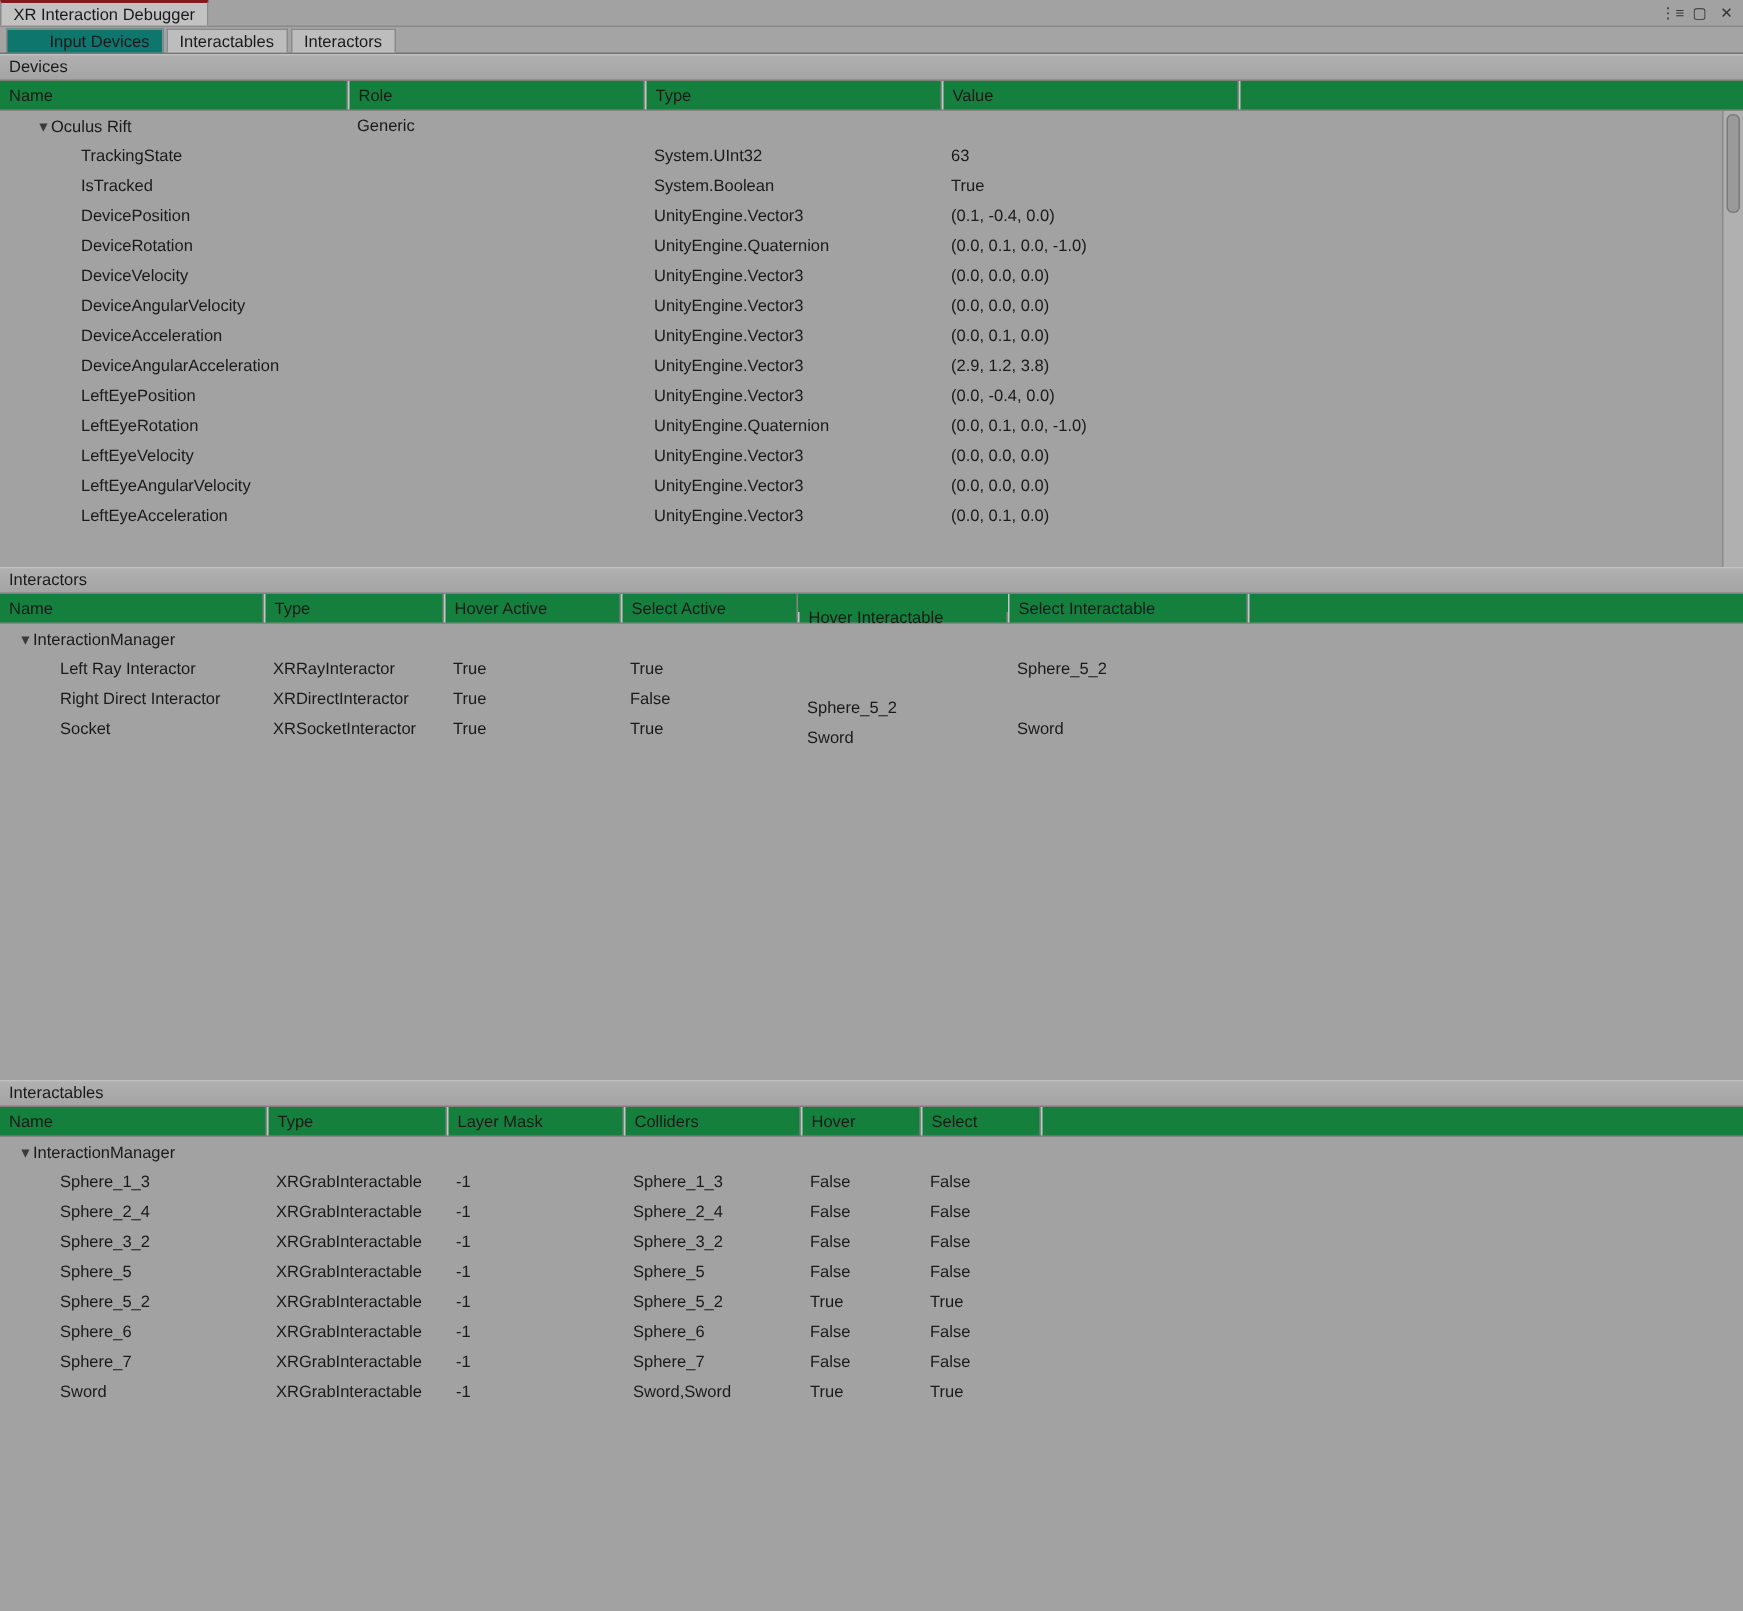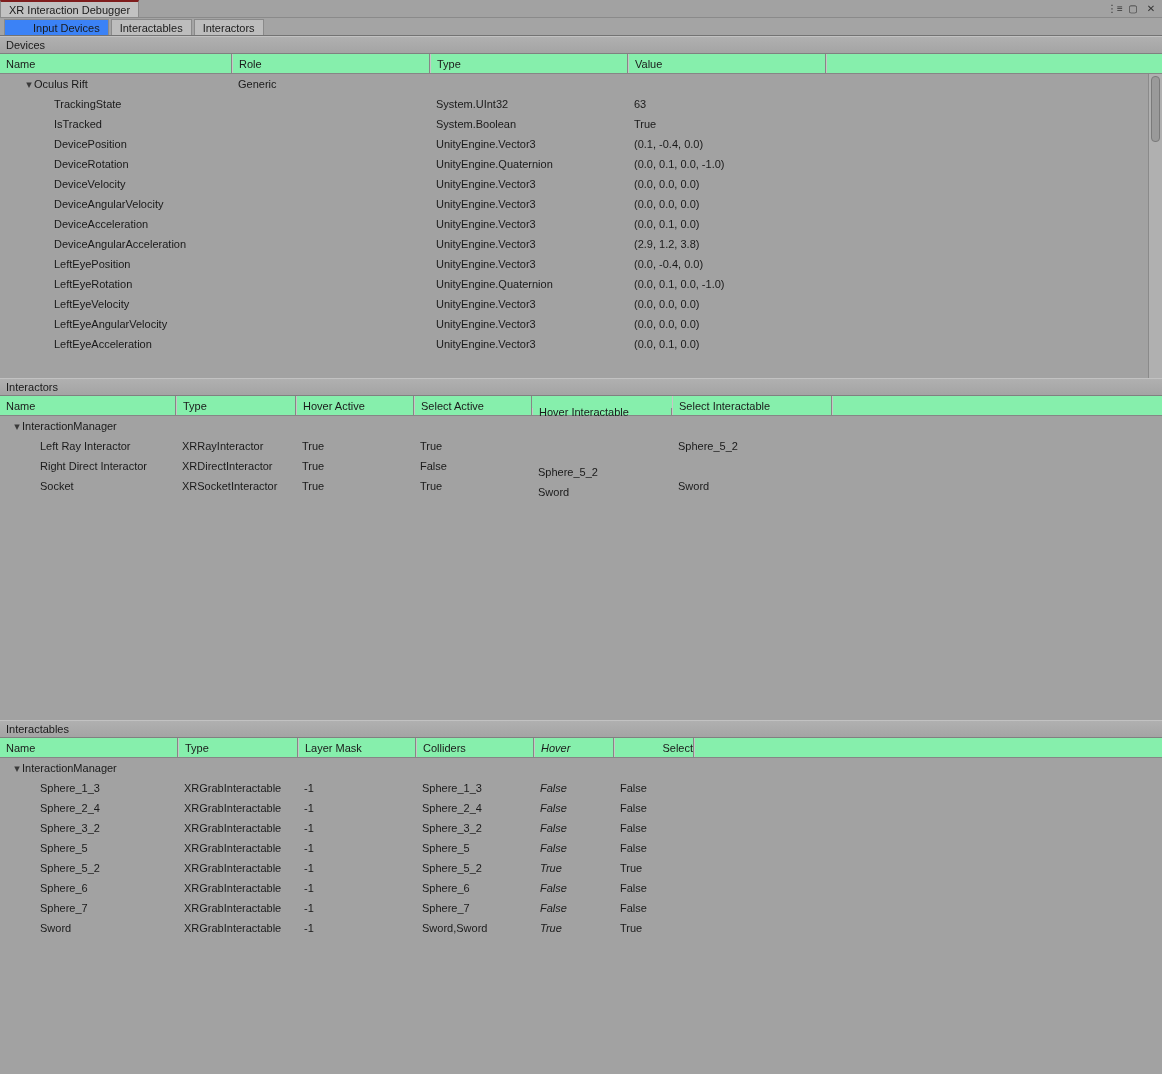--- a/index.html
+++ b/index.html
@@ -8,47 +8,47 @@
   
   .titlebar { height: 18px; background: #a2a2a2; display: flex; align-items: center; border-bottom: 1px solid #8a8a8a; }
   .title-tab { height: 17px; background: #c2c2c2; padding: 0 8px; border: 1px solid #8a8a8a; border-bottom: none; border-top: 2px solid #7f1d1d; display: flex; align-items: center; }
   .title-spacer { flex: 1; }
   .win-controls { display: flex; align-items: center; gap: 4px; padding-right: 4px; }
   .win-btn { width: 14px; height: 14px; display: flex; align-items: center; justify-content: center; color: #333; font-size: 10px; cursor: pointer; }
 
   
   .subtabs { height: 18px; background: #a4a4a4; display: flex; align-items: flex-end; border-bottom: 1px solid #737373; padding-left: 4px; }
   .subtab { height: 16px; padding: 0 8px; background: #bdbdbd; border: 1px solid #8a8a8a; border-bottom: none; margin-right: 2px; cursor: pointer; display: flex; align-items: center; }
-  .subtab.active { background: #3b82f6; padding-left: 28px; }
+  .subtab.active { background: #0f766e; padding-left: 28px; }
 
   
   .panels { display: flex; flex-direction: column; width: 100%; height: calc(1074px - 18px - 18px); }
 
   .panel { display: flex; flex-direction: column; min-height: 0; }
   .panel.devices { flex: 0 0 342px; }
   .panel.interactors { flex: 0 0 342px; }
   .panel.interactables { flex: 1 1 auto; }
 
   .panel-header { height: 18px; background: linear-gradient(#b0b0b0,#a4a4a4); border-top: 1px solid #c2c2c2; border-bottom: 1px solid #808080; padding-left: 6px; display: flex; align-items: center; font-weight: 500; }
 
-  .col-header-row { height: 20px; background: #86efac; border-bottom: 1px solid #868686; display: flex; align-items: stretch; }
+  .col-header-row { height: 20px; background: #15803d; border-bottom: 1px solid #868686; display: flex; align-items: stretch; }
   .col-header { display: flex; align-items: center; padding-left: 6px; border-right: 1px solid #868686; border-left: 1px solid #c6c6c6; }
   .col-header:first-child { border-left: none; }
 
   .panel-body { flex: 1; overflow: hidden; position: relative; }
   .scroll-area { position: absolute; inset: 0; overflow: hidden; }
 
   
   .c-d0 { width: 232px; } .c-d1 { width: 198px; } .c-d2 { width: 198px; } .c-d3 { width: 198px; } .c-d4 { flex: 1; border-right: none;}
 
   
   .c-i0 { width: 176px; } .c-i1 { width: 120px; } .c-i2 { width: 118px; } .c-i3 { width: 118px; } .c-i4 { width: 140px; margin-top: 12px; } .c-i5 { width: 160px; } .c-i6 { flex: 1; border-right:none;}
 
   
-  .c-t0 { width: 178px; } .c-t1 { width: 120px; } .c-t2 { width: 118px; } .c-t3 { width: 118px; } .c-t4 { width: 80px; font-style: italic; } .c-t5 { width: 80px; justify-content: flex-end; } .c-t6 { flex:1; border-right:none;}
+  .c-t0 { width: 178px; } .c-t1 { width: 120px; } .c-t2 { width: 118px; } .c-t3 { width: 118px; } .c-t4 { width: 80px; } .c-t5 { width: 80px; } .c-t6 { flex:1; border-right:none;}
 
   .row { height: 20px; display: flex; align-items: center; }
   .cell { padding-left: 6px; overflow: hidden; white-space: nowrap; text-overflow: ellipsis; }
   .expander { display: inline-block; width: 10px; text-align: center; color: #3a3a3a; margin-right: 0; }
   .indent1 { padding-left: 18px; }
   .indent2 { padding-left: 34px; }
   .indent3 { padding-left: 48px; }
 
   
   .vscroll { position: absolute; right: 0; top: 0; bottom: 0; width: 14px; background: #b0b0b0; border-left: 1px solid #8a8a8a; }

